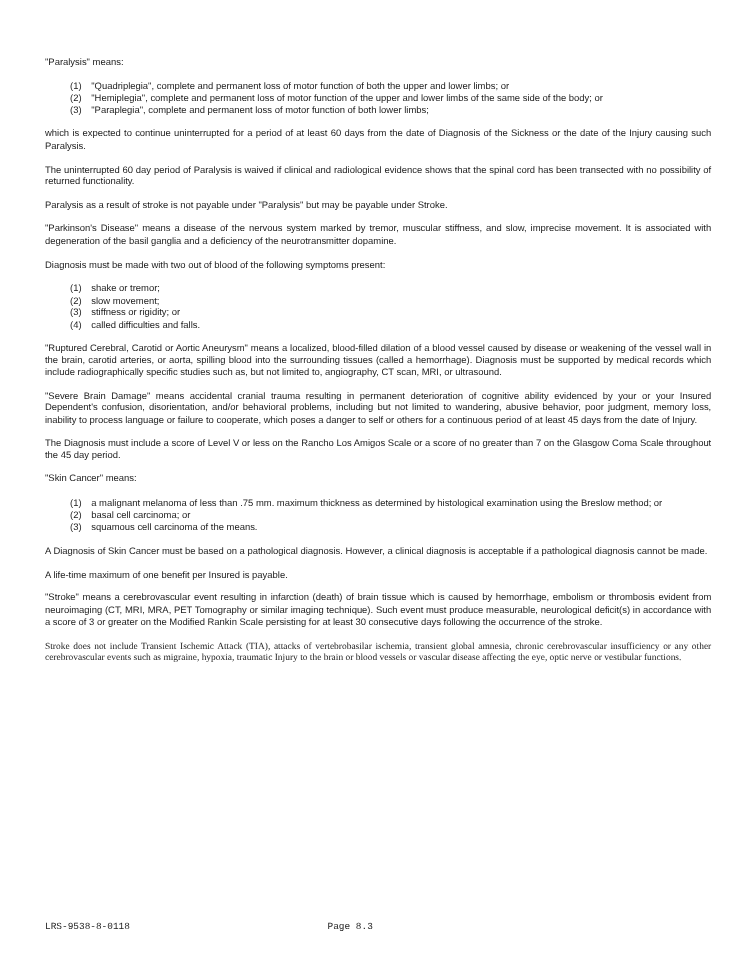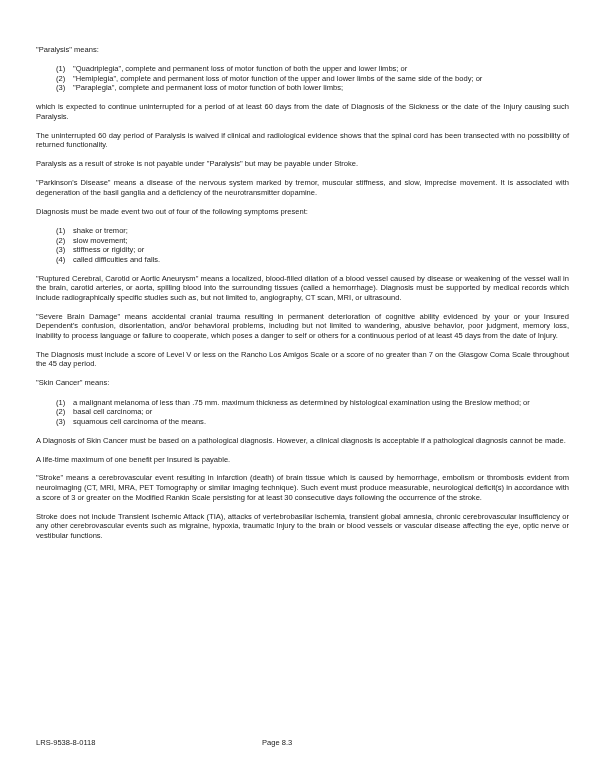--- a/index.html
+++ b/index.html
@@ -33,21 +33,21 @@
   
   p.para {
     margin: 0 0 9.4px 0;
     text-align: justify;
     text-justify: inter-word;
     hyphens: none;
   }
   p.para.lead {
     text-align: left;
   }
-  p.para:last-child { margin-bottom: 12px; }
+  p.para:last-child { margin-bottom: 12px; font-family: Liberation Serif, serif; }
 
   
   ol.numlist {
     list-style: none;
     margin: 0 0 9.4px 0;
     padding: 0 0 0 20px;
   }
   ol.numlist.pre-gap { margin-top: 9.8px; }
   ol.numlist li {
     position: relative;
@@ -68,20 +68,21 @@
   
   .footer {
     position: absolute;
     left: 36px;
     right: 31px;
     bottom: 28px;
     font-size: 7.55px;
     line-height: 9.55px;
     display: flex;
     align-items: baseline;
+    font-family: Liberation Mono, monospace;
   }
   .footer .form-no {
     width: 226px;
     flex: 0 0 226px;
     text-align: left;
   }
   .footer .page-no {
     text-align: left;
     margin-top: 40px;
   }
@@ -110,21 +111,21 @@
     </ol>
 
     <p class="para">which is expected to continue uninterrupted for a period of at least 60 days from the date of Diagnosis of the Sickness or the date of the Injury causing such Paralysis.</p>
 
     <p class="para">The uninterrupted 60 day period of Paralysis is waived if clinical and radiological evidence shows that the spinal cord has been transected with no possibility of returned functionality.</p>
 
     <p class="para lead">Paralysis as a result of stroke is not payable under "Paralysis" but may be payable under Stroke.</p>
 
     <p class="para">"Parkinson's Disease" means a disease of the nervous system marked by tremor, muscular stiffness, and slow, imprecise movement.  It is associated with degeneration of the basil ganglia and a deficiency of the neurotransmitter dopamine.</p>
 
-    <p class="para lead">Diagnosis must be made event two out of four of the following symptoms present:</p>
+    <p class="para lead">Diagnosis must be made with two out of blood of the following symptoms present:</p>
 
     <ol class="numlist pre-gap">
       <li>
         <span class="marker">(1)</span>
         <span>shake or tremor;</span>
       </li>
       <li>
         <span class="marker">(2)</span>
         <span>slow movement;</span>
       </li>

